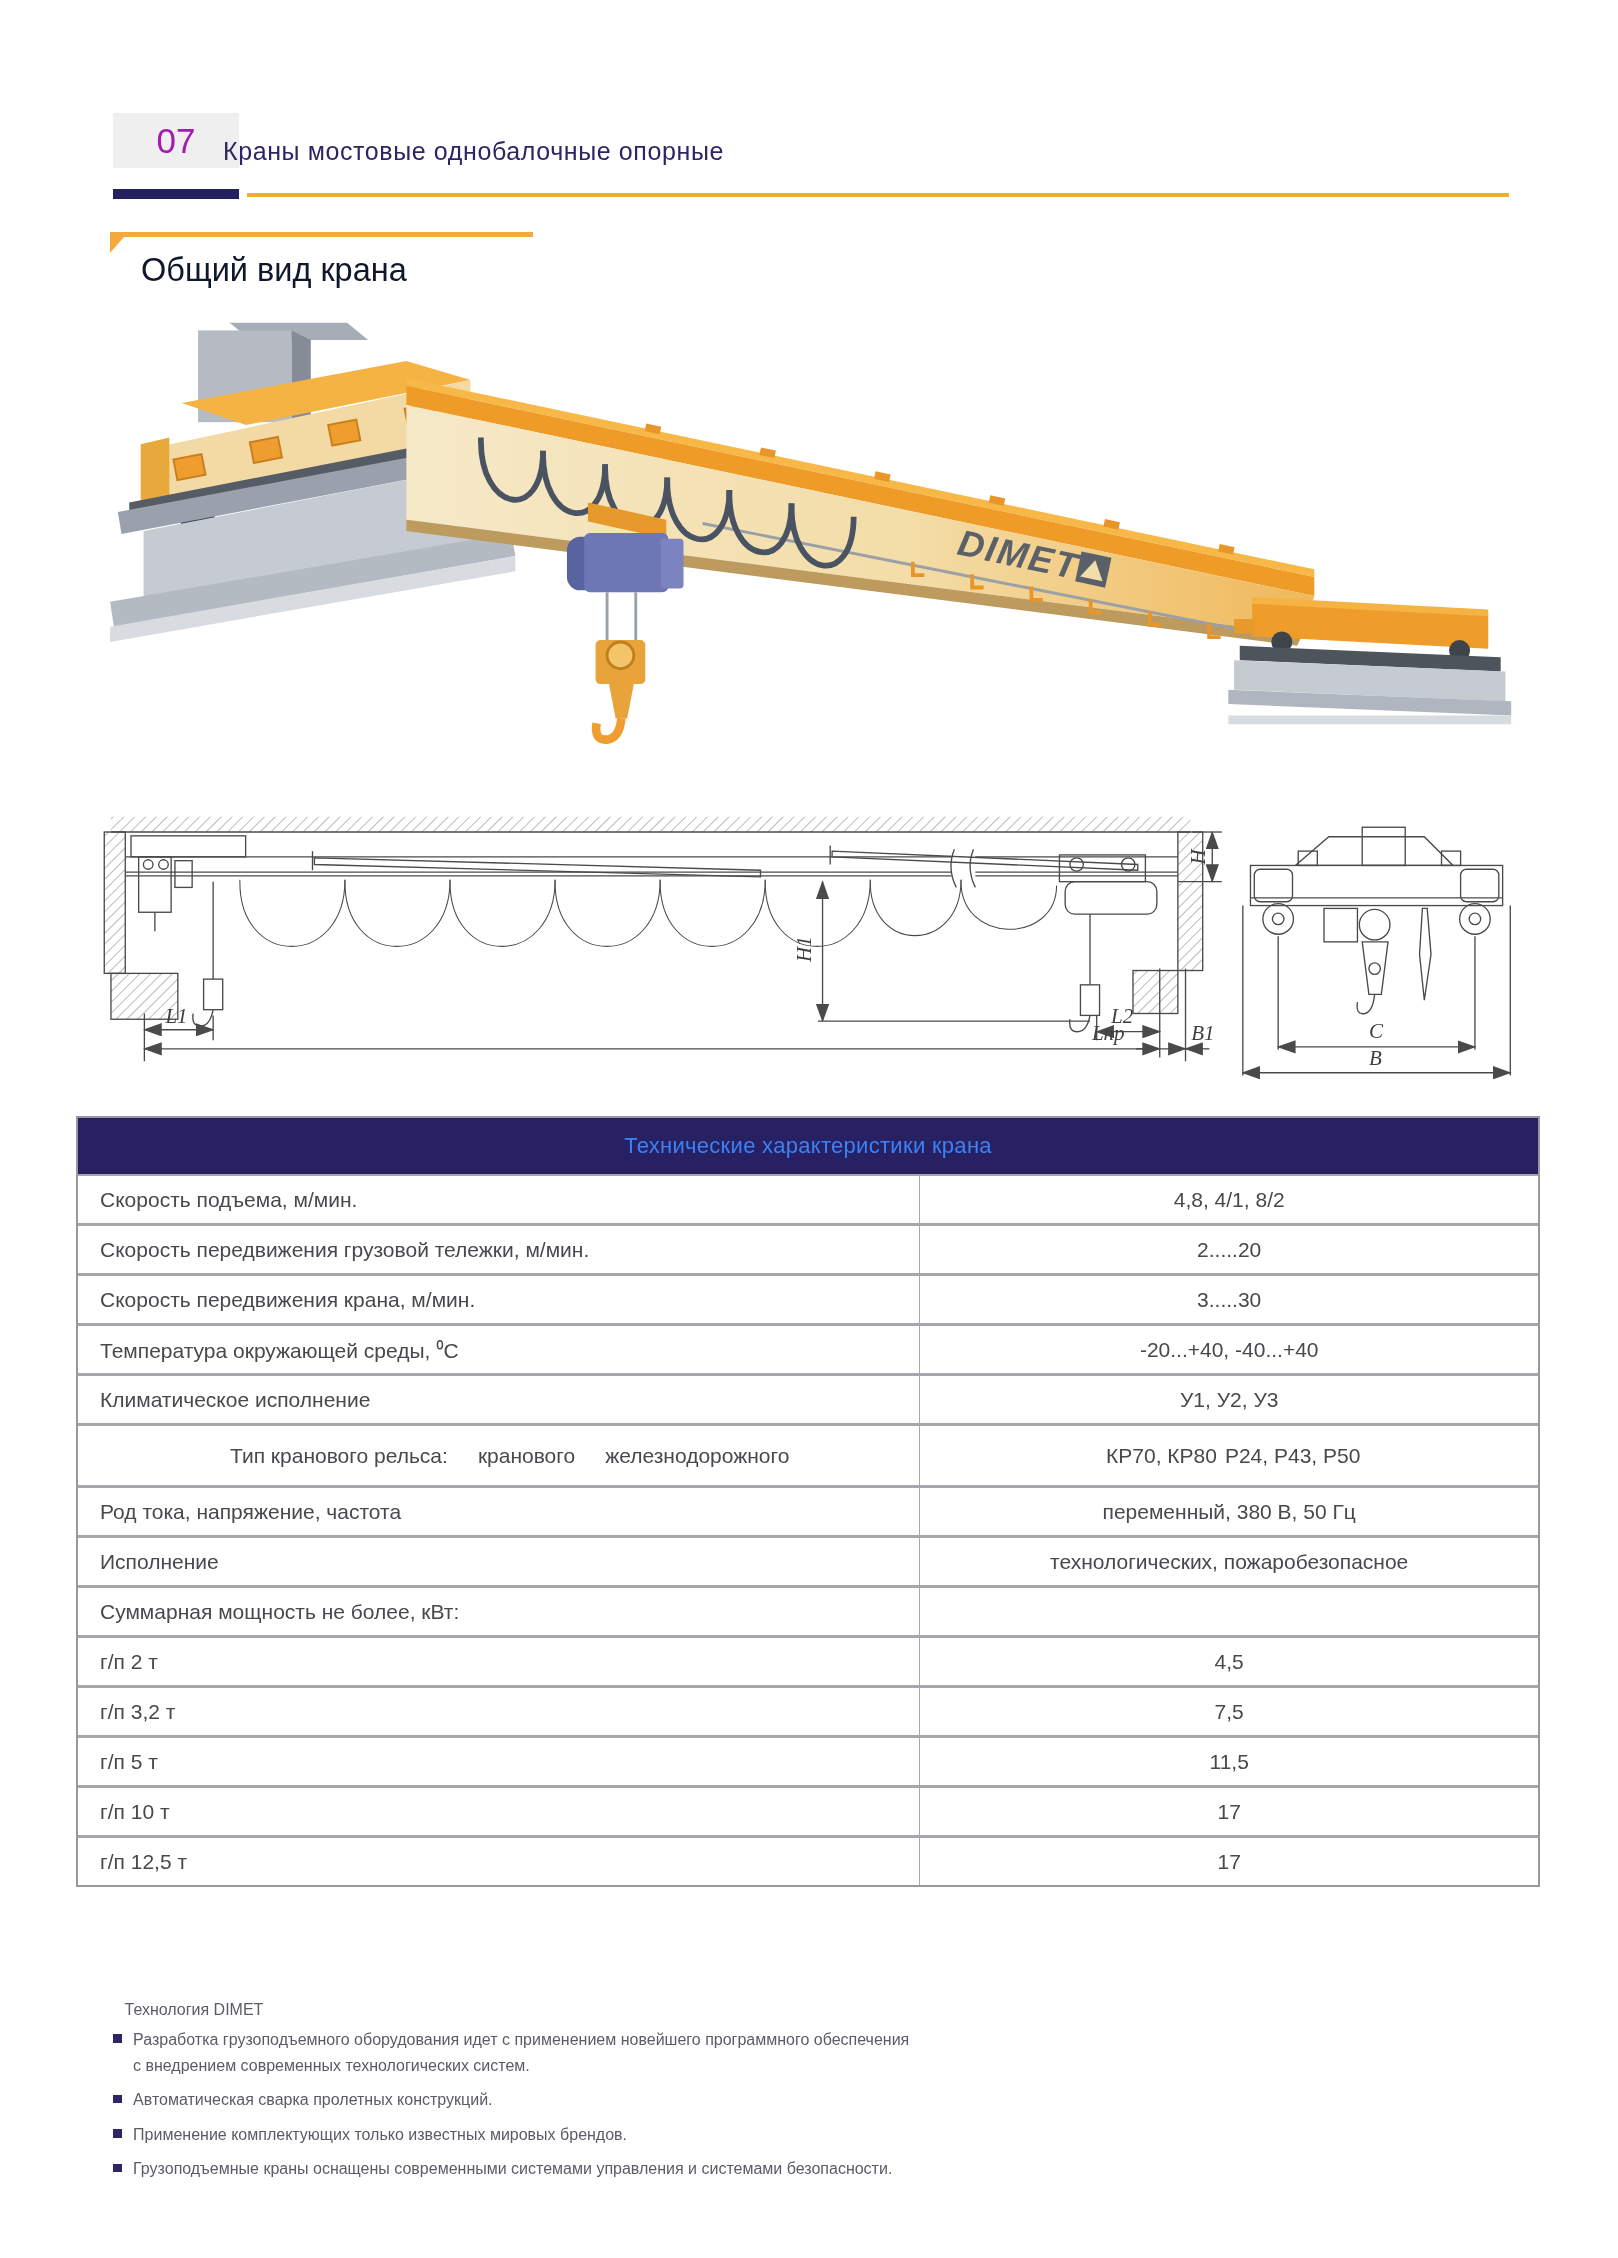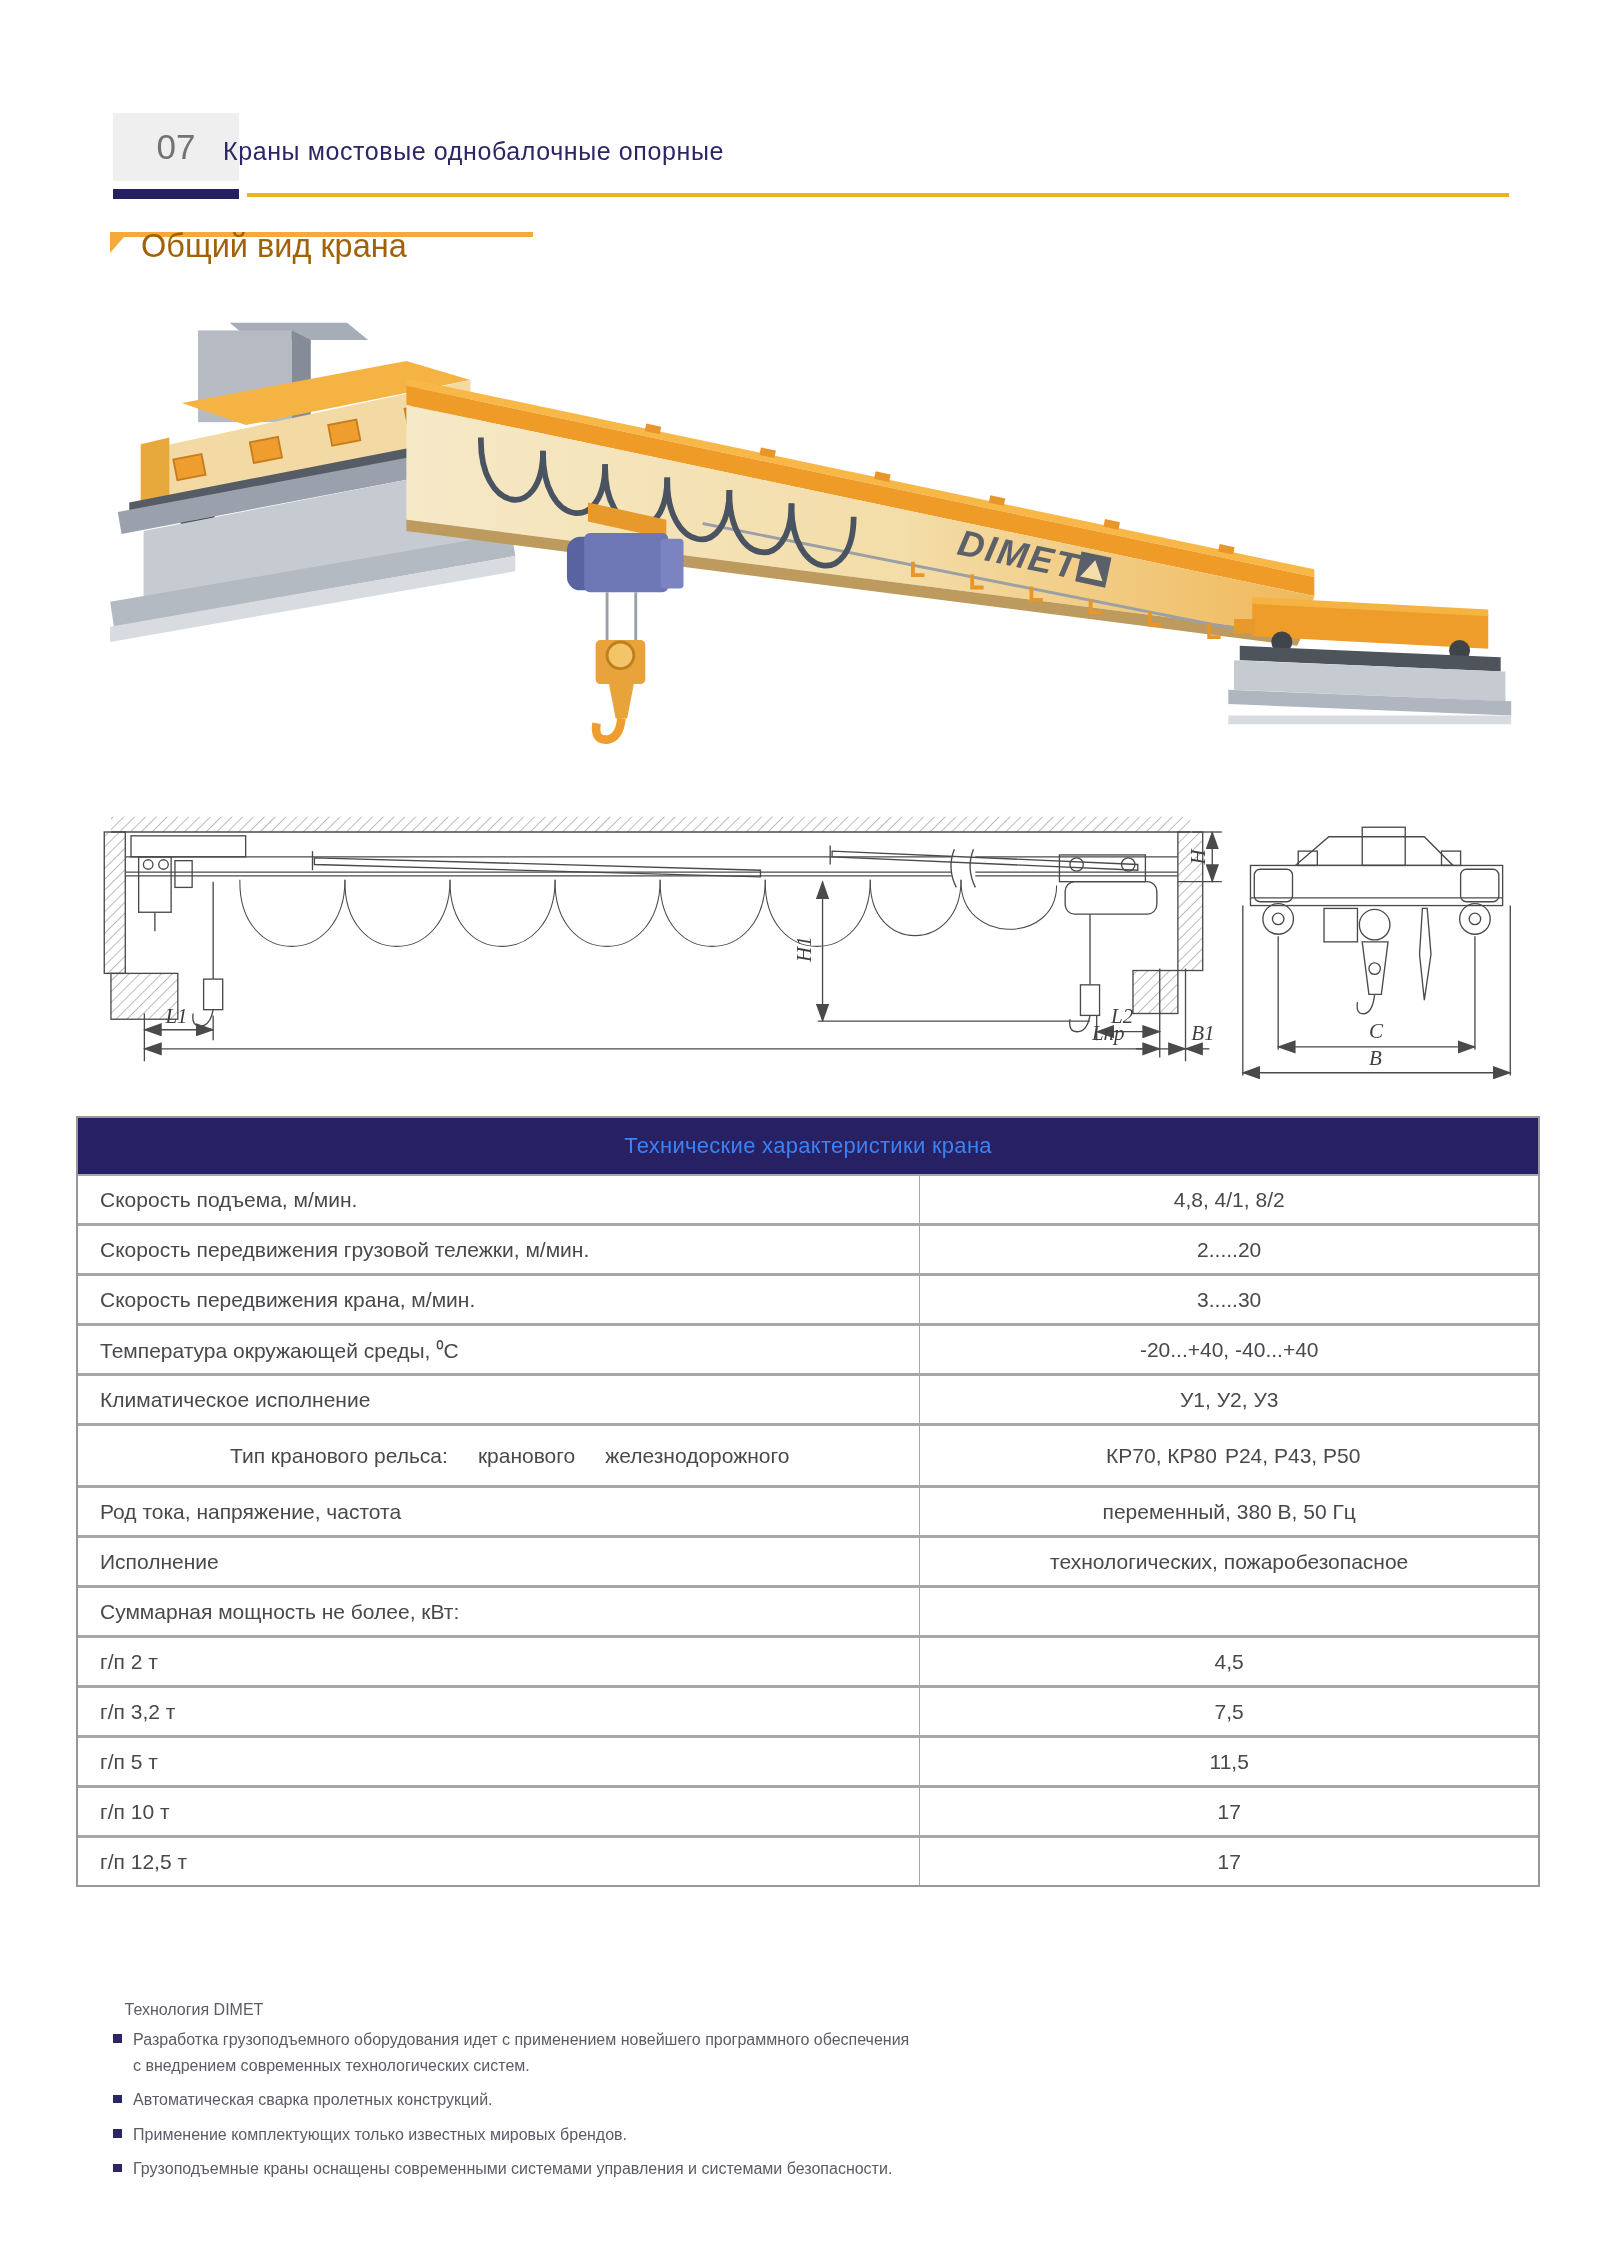--- a/index.html
+++ b/index.html
@@ -1,29 +1,29 @@
 <!DOCTYPE html>
 <html><head>
 <meta charset="utf-8">
 <style>
   html,body{margin:0;padding:0;background:#ffffff;}
   .page{position:relative;width:1618px;height:2259px;background:#ffffff;overflow:hidden;
         font-family:"Liberation Sans",sans-serif;}
   
-  .page-num-box{position:absolute;left:113px;top:113px;width:126px;height:68px;background:#efeff0;
-        color:#737373;font-size:35px;font-weight:400;display:flex;align-items:center;justify-content:center;}
+  .page-num-box{position:absolute;left:113px;top:113px;width:126px;height:55px;background:#efeff0;
+        color:#a21caf;font-size:35px;font-weight:400;display:flex;align-items:center;justify-content:center;}
   .page-num-bar{position:absolute;left:113px;top:189px;width:126px;height:9.6px;background:#252060;}
   .page-title{position:absolute;left:223px;top:113px;height:76px;line-height:76px;
         font-size:25px;color:#2c2566;letter-spacing:0.6px;}
   .gold-line{position:absolute;left:247px;top:193px;width:1262px;height:3.8px;background:#edb124;}
   
   .sec-line{position:absolute;left:110px;top:232px;width:423px;height:4.8px;background:#f3a93b;}
   .sec-tri{position:absolute;left:110px;top:237px;width:0;height:0;
         border-top:16.3px solid #f3a93b;border-right:14.3px solid transparent;}
-  .sec-title{position:absolute;left:141px;top:228px;font-size:32.5px;color:#a16207;}
+  .sec-title{position:absolute;left:141px;top:252px;font-size:32.5px;color:#0f172a;}
   
   .crane-fig{position:absolute;left:91px;top:315px;width:1424px;height:459px;}
   .draw-fig{position:absolute;left:96px;top:811px;width:1434px;height:277px;}
   
   .spec-table{position:absolute;left:76px;top:1116px;width:1464px;border:2.9px solid #97979d;
         box-sizing:border-box;background:#fff;}
   .thead{background:#272063;color:#3b82f6;height:56px;display:flex;align-items:center;
         justify-content:center;font-size:22px;letter-spacing:0.3px;border-bottom:2.9px solid #a6a6ab;}
   .trow{display:flex;border-bottom:3.8px solid #a6a6ab;}
   .trow:last-child{border-bottom:none;}

